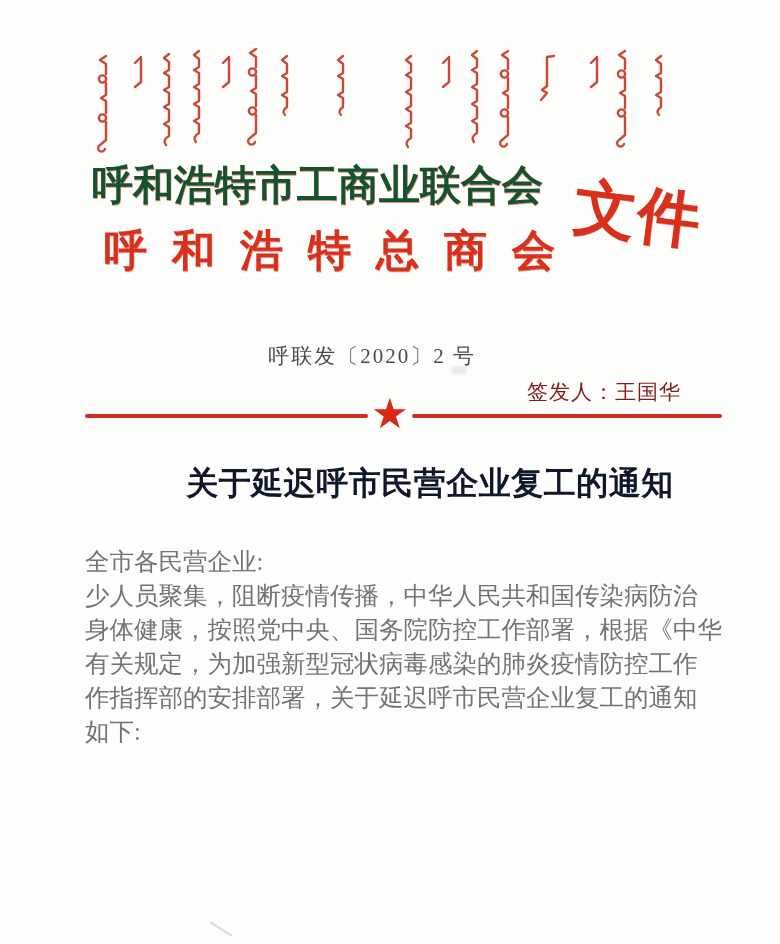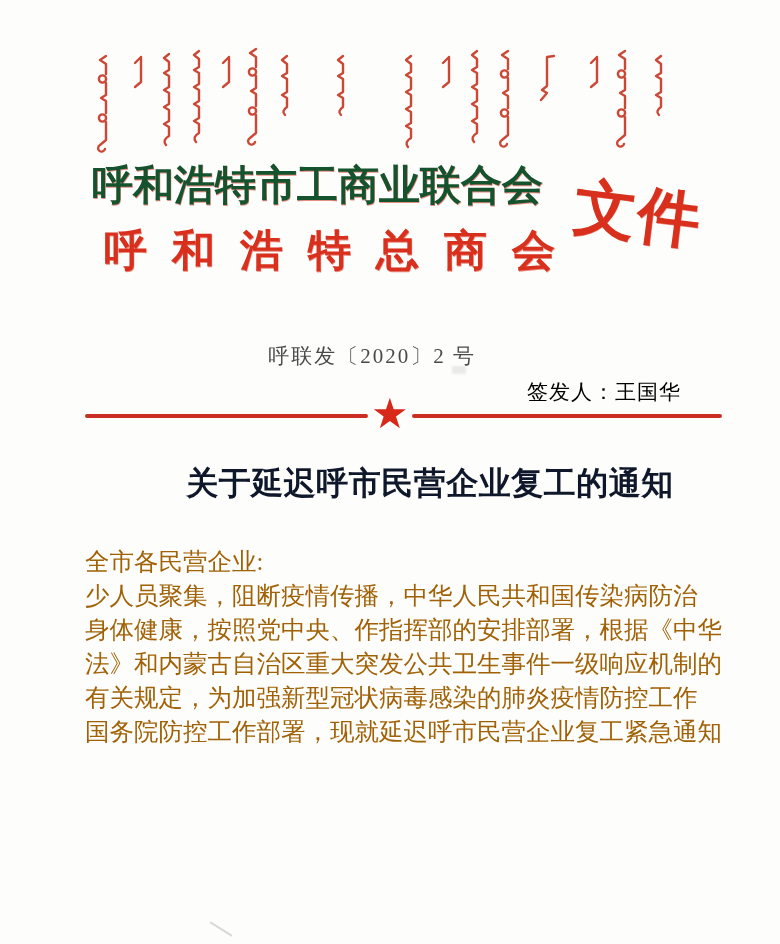--- a/index.html
+++ b/index.html
@@ -36,21 +36,21 @@
   }
   
   .docnum{
     position:absolute;left:0;top:342px;width:780px;
     text-align:center;font-size:21px;color:#4a4a4a;
     letter-spacing:2px;transform:translateX(-18px);
     white-space:nowrap;
   }
   .issuer{
     position:absolute;left:527px;top:378px;
-    font-size:21px;color:#000000;white-space:nowrap;letter-spacing:1px;
+    font-size:21px;color:#7f1d1d;white-space:nowrap;letter-spacing:1px;
   }
   
   .divider{
     position:absolute;left:85px;top:396px;width:637px;height:40px;
     display:flex;align-items:center;
   }
   .divider .seg{height:4px;background:#cb2f24;border-radius:2px;}
   .divider .seg.left{flex:0 0 283px;}
   .divider .seg.right{flex:1;}
   .divider .star{
@@ -59,21 +59,21 @@
   }
   
   .title{
     position:absolute;left:0;top:462px;width:780px;
     text-align:center;font-size:32px;font-weight:700;color:#0f172a;
     letter-spacing:0.5px;white-space:nowrap;margin-left:40px;
   }
   
   .bodytext{
     position:absolute;left:85px;top:545px;width:640px;
-    font-size:24.5px;line-height:34px;color:#a16207;
+    font-size:24.5px;line-height:34px;color:#737373;
   }
   .bodytext .line{white-space:nowrap;}
   .bodytext .line.indent{text-indent:51px;}
   
   .artifact-a{
     position:absolute;left:208px;top:928px;width:26px;height:2px;
     background:#c9c9c9;transform:rotate(32deg);border-radius:2px;opacity:.7;
   }
   .artifact-b{
     position:absolute;left:452px;top:366px;width:14px;height:8px;
@@ -139,21 +139,21 @@
     <div class="seg left"></div>
     <div class="star">★</div>
     <div class="seg right"></div>
   </div>
 
   <div class="title">关于延迟呼市民营企业复工的通知</div>
 
   <div class="bodytext">
     <div class="line">全市各民营企业:</div>
     <div class="line">少人员聚集，阻断疫情传播，中华人民共和国传染病防治</div>
-    <div class="line">身体健康，按照党中央、作指挥部的安排部署，根据《中华</div>
-    <div class="line">法》和内蒙古自治区重大突发公共卫生事件一级响应机制的</div>
+    <div class="line">身体健康，按照党中央、国务院防控工作部署，根据《中华</div>
     <div class="line">有关规定，为加强新型冠状病毒感染的肺炎疫情防控工作</div>
-    <div class="line">国务院防控工作部署，现就延迟呼市民营企业复工紧急通知</div>
+    <div class="line">作指挥部的安排部署，关于延迟呼市民营企业复工的通知</div>
+    <div class="line">如下:</div>
   </div>
 
   <div class="artifact-a"></div>
   <div class="artifact-b"></div>
 </div>
 
 </body></html>

